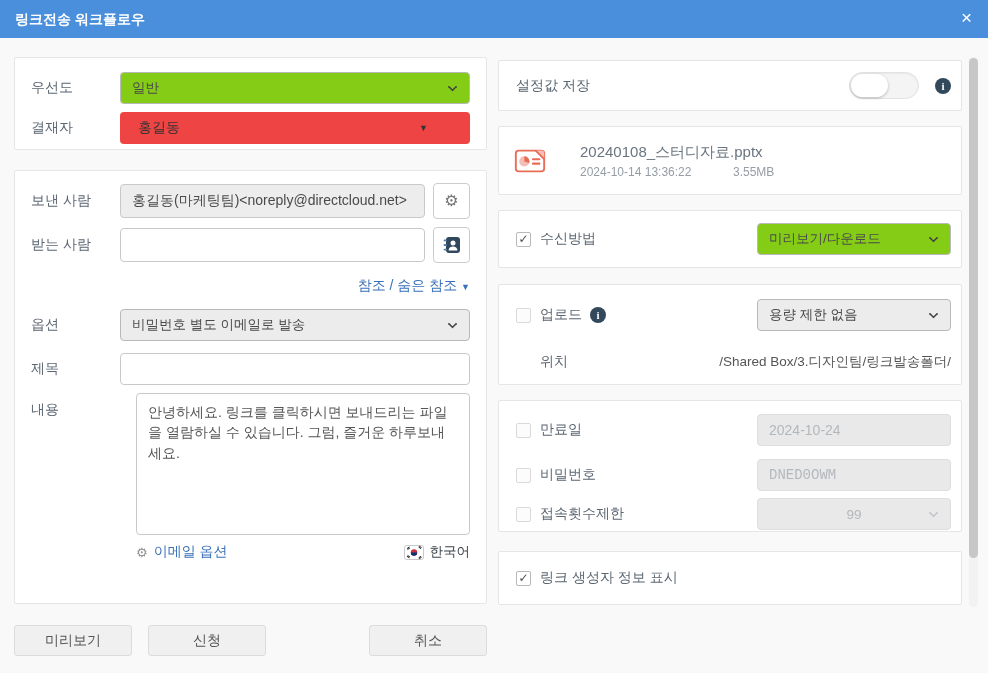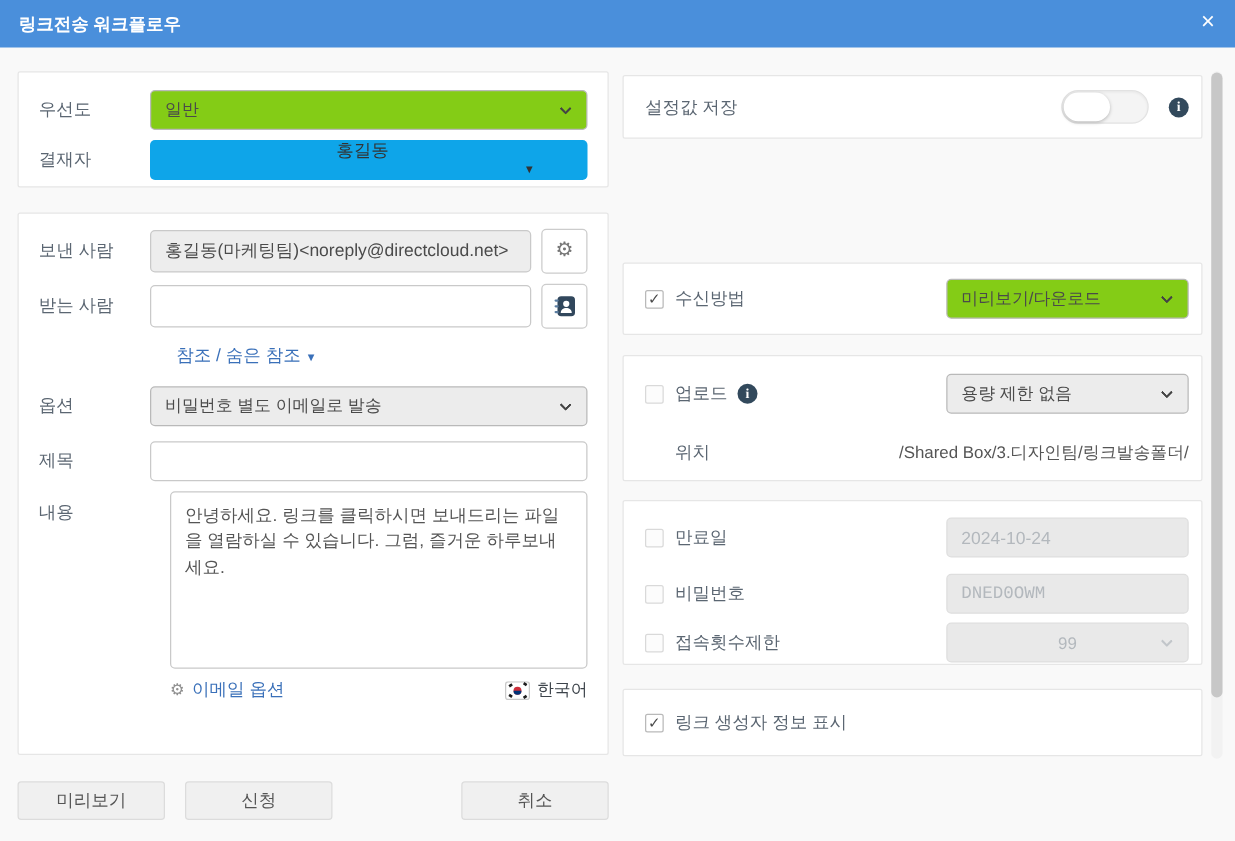--- a/index.html
+++ b/index.html
@@ -27,21 +27,21 @@
   .lbl { width:89px; min-width:89px; color:#5b6672; font-size:14px; }
   .rlbl { color:#5b6672; font-size:14px; }
 
   
   .inp { height:34px; border:1px solid #c9c9c9; border-radius:4px; background:#fff; font-size:14px;
          color:#444; padding:0 11px; width:100%; font-family:inherit; outline:none; }
   .inp.ro { background:#ededed; color:#4a4a4a; }
   .inp.dis { background:#e9e9e9; border-color:#dedede; color:#b3b8bd; }
   .sel { position:relative; height:32px; border:1px solid #b9b9b9; border-radius:4px; background:#84cc16;
          display:flex; align-items:center; padding:0 28px 0 11px; font-size:13.5px; color:#4a4a4a; cursor:pointer; width:100%; }
-  .sel.grayflat { background:#0ea5e9; border:none; color:#333; font-size:14px; padding-left:18px;flex-direction:column; }
+  .sel.grayflat { background:#ef4444; border:none; color:#333; font-size:14px; padding-left:18px; }
   .sel.grayfill { background:#ececec; }
   .sel.dis { background:#e9e9e9; border-color:#dedede; color:#b3b8bd; cursor:default; justify-content:center; padding-right:11px; }
   .chev { position:absolute; right:13px; top:50%; width:7px; height:7px; border-right:2px solid #444;
           border-bottom:2px solid #444; transform:translateY(-66%) rotate(45deg); border-radius:1px; }
   .chev.lt { border-color:#c2c6ca; }
   .tri { margin-left:auto; font-size:9px; color:#333; padding-right:14px; }
 
   .sqbtn { width:37px; height:36px; min-width:37px; border:1px solid #ccc; border-radius:4px; background:#fff;
            display:flex; align-items:center; justify-content:center; cursor:pointer; margin-left:8px; }
   .gear-glyph { font-size:16px; color:#767676; line-height:1; }
@@ -135,21 +135,21 @@
         <svg width="20" height="20" viewBox="0 0 20 20">
           <rect x="4" y="2" width="14" height="16" rx="3" fill="#31475c"></rect>
           <rect x="1.6" y="4.5" width="3.4" height="1.8" rx="0.9" fill="#5b7da0"></rect>
           <rect x="1.6" y="9.1" width="3.4" height="1.8" rx="0.9" fill="#5b7da0"></rect>
           <rect x="1.6" y="13.7" width="3.4" height="1.8" rx="0.9" fill="#5b7da0"></rect>
           <circle cx="11" cy="8" r="2.5" fill="#fff"></circle>
           <path d="M6.6 15.4c0-2.6 2-4 4.4-4s4.4 1.4 4.4 4z" fill="#fff"></path>
         </svg>
       </button>
     </div>
-    <div style="margin-left:110px; margin-top:13px; height:18px;">
+    <div style="margin-left:70px; margin-top:13px; height:18px;text-align:right;">
       <span class="link">
         <span>참조 / 숨은 참조</span>
         <span class="tri2">▼</span>
       </span>
     </div>
     <div class="row" style="margin-top:15px;">
       <span class="lbl">옵션</span>
       <div class="sel grayfill">
         <span>비밀번호 별도 이메일로 발송</span>
         <span class="chev"></span>
@@ -181,20 +181,38 @@
   </div>
 
   <div class="card card-ra">
     <span class="rlbl">설정값 저장</span>
     <span class="toggle" style="margin-left:auto;">
       <span class="knob"></span>
     </span>
     <span class="info-ic" style="margin-left:16px;">i</span>
   </div>
 
+  <div class="card card-rb">
+    <svg width="34" height="34" viewBox="0 0 36 36">
+      <rect x="3" y="7" width="30" height="22" rx="3" fill="#fff" stroke="#e96c57" stroke-width="2"></rect>
+      <path d="M24 7 L33 16 L33 10 Q33 7 30 7 Z" fill="#f6beb4"></path>
+      <path d="M24 7 L33 16" stroke="#e96c57" stroke-width="2" fill="none"></path>
+      <circle cx="12" cy="18.5" r="5.4" fill="#f3beb5"></circle>
+      <path d="M12 18.5 L12 13.1 A5.4 5.4 0 0 1 17.1 20.2 Z" fill="#e96c57"></path>
+      <rect x="20" y="15" width="9" height="2.3" rx="1.1" fill="#e96c57"></rect>
+      <rect x="20" y="19.6" width="9" height="2.3" rx="1.1" fill="#e96c57"></rect>
+    </svg>
+    <div class="file-txt">
+      <div class="file-name">20240108_스터디자료.pptx</div>
+      <div class="file-meta">
+        <span class="file-date">2024-10-14 13:36:22</span>
+        <span class="file-size">3.55MB</span>
+      </div>
+    </div>
+  </div>
 
   <div class="card card-rc">
     <span class="cb on">
       <span class="cb-check">✓</span>
     </span>
     <span class="rlbl">수신방법</span>
     <div class="sel ctrl194">
       <span>미리보기/다운로드</span>
       <span class="chev"></span>
     </div>

